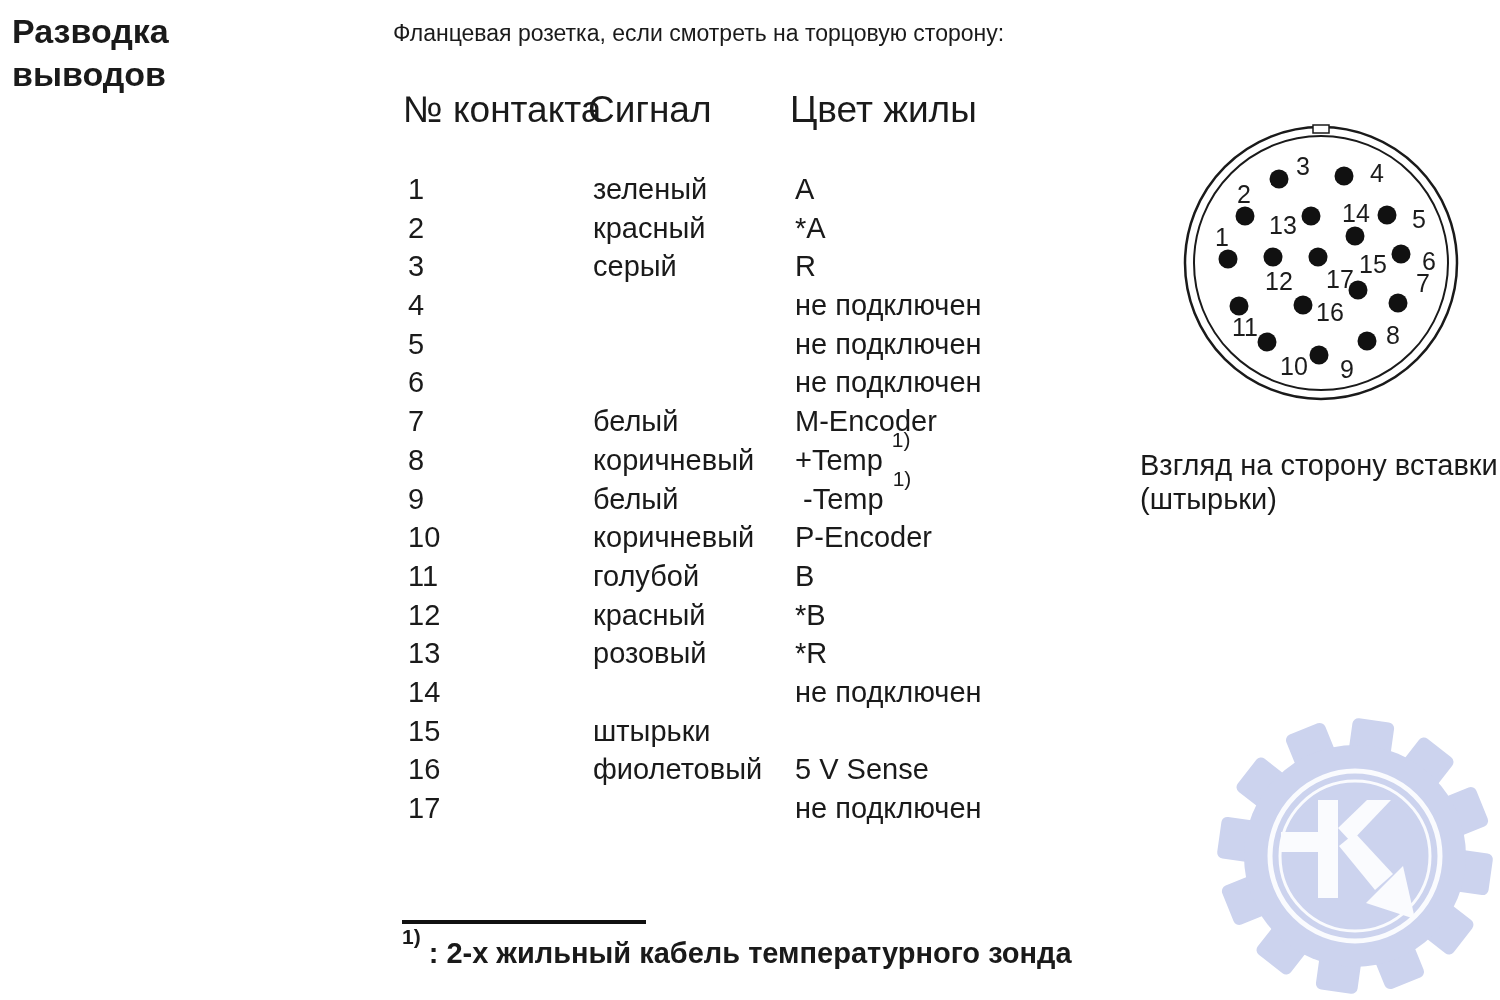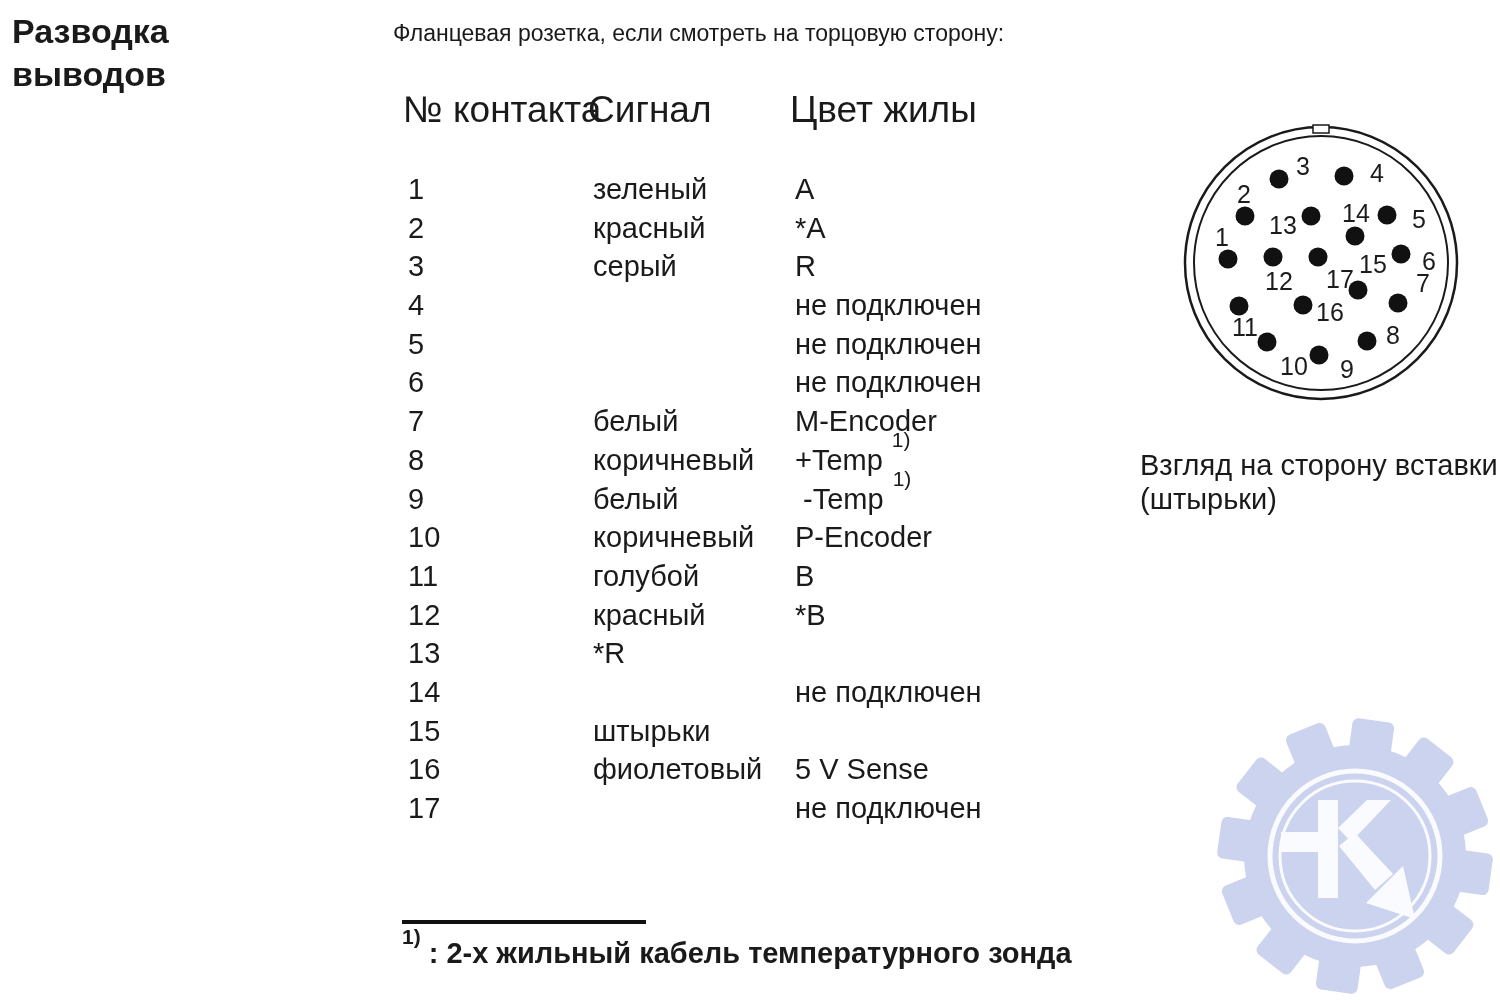--- a/index.html
+++ b/index.html
@@ -76,21 +76,21 @@
       <div class="prow"><span>3</span><span>серый</span><span>R</span></div>
       <div class="prow"><span>4</span><span></span><span>не подключен</span></div>
       <div class="prow"><span>5</span><span></span><span>не подключен</span></div>
       <div class="prow"><span>6</span><span></span><span>не подключен</span></div>
       <div class="prow"><span>7</span><span>белый</span><span>M-Encoder</span></div>
       <div class="prow"><span>8</span><span>коричневый</span><span>+Temp<sup>1)</sup></span></div>
       <div class="prow"><span>9</span><span>белый</span><span> -Temp<sup>1)</sup></span></div>
       <div class="prow"><span>10</span><span>коричневый</span><span>P-Encoder</span></div>
       <div class="prow"><span>11</span><span>голубой</span><span>B</span></div>
       <div class="prow"><span>12</span><span>красный</span><span>*B</span></div>
-      <div class="prow"><span>13</span><span>*R</span></div>
+      <div class="prow"><span>13</span><span>розовый</span><span>*R</span></div>
       <div class="prow"><span>14</span><span></span><span>не подключен</span></div>
       <div class="prow"><span>15</span><span>штырьки</span></div>
       <div class="prow"><span>16</span><span>фиолетовый</span><span>5 V Sense</span></div>
       <div class="prow"><span>17</span><span></span><span>не подключен</span></div>
     </div>
 
   <div class="abs" id="footnote-rule"></div>
   <div class="abs" id="footnote">
     <sup>1)</sup><span>: 2-х жильный кабель температурного зонда</span>
   </div>

